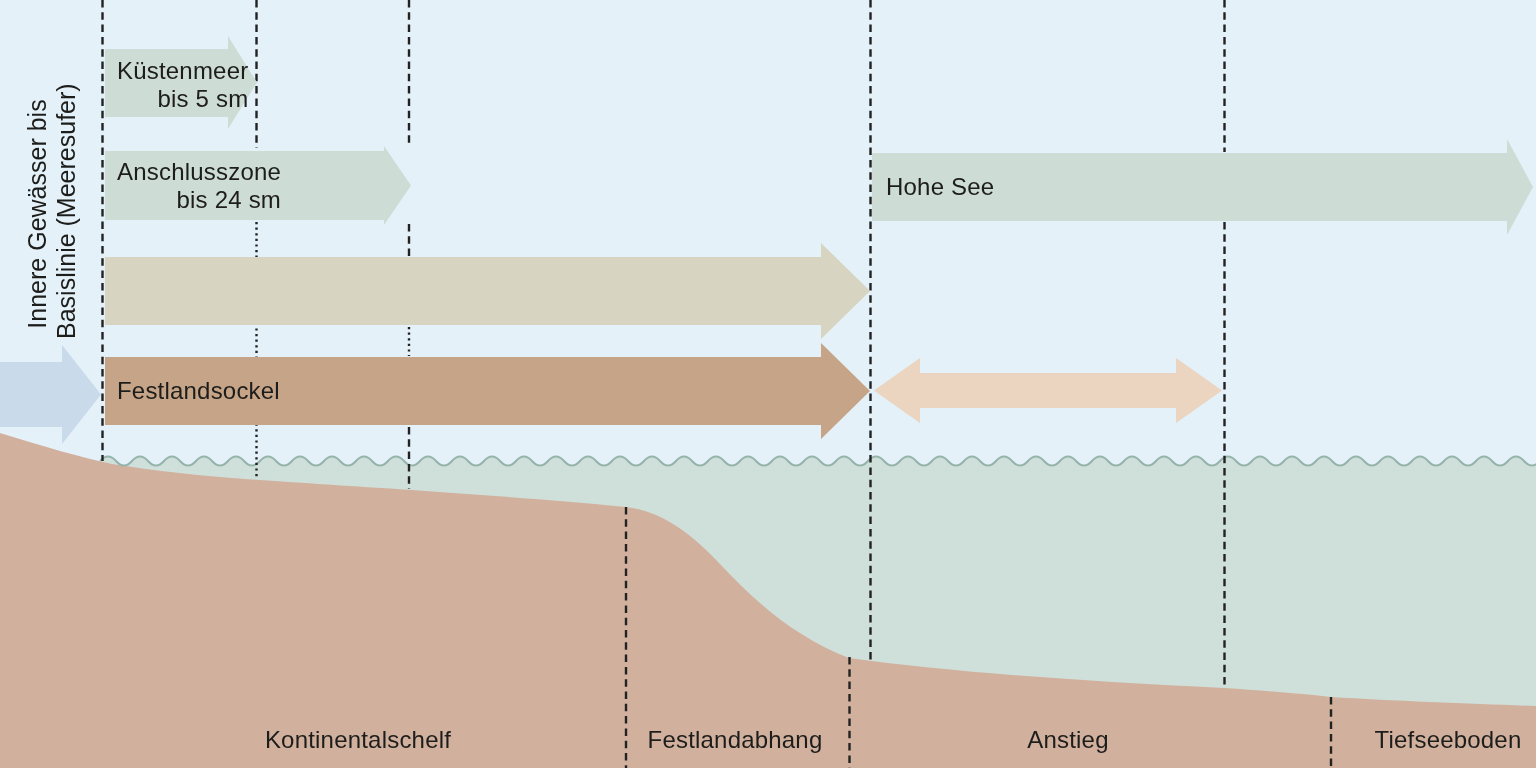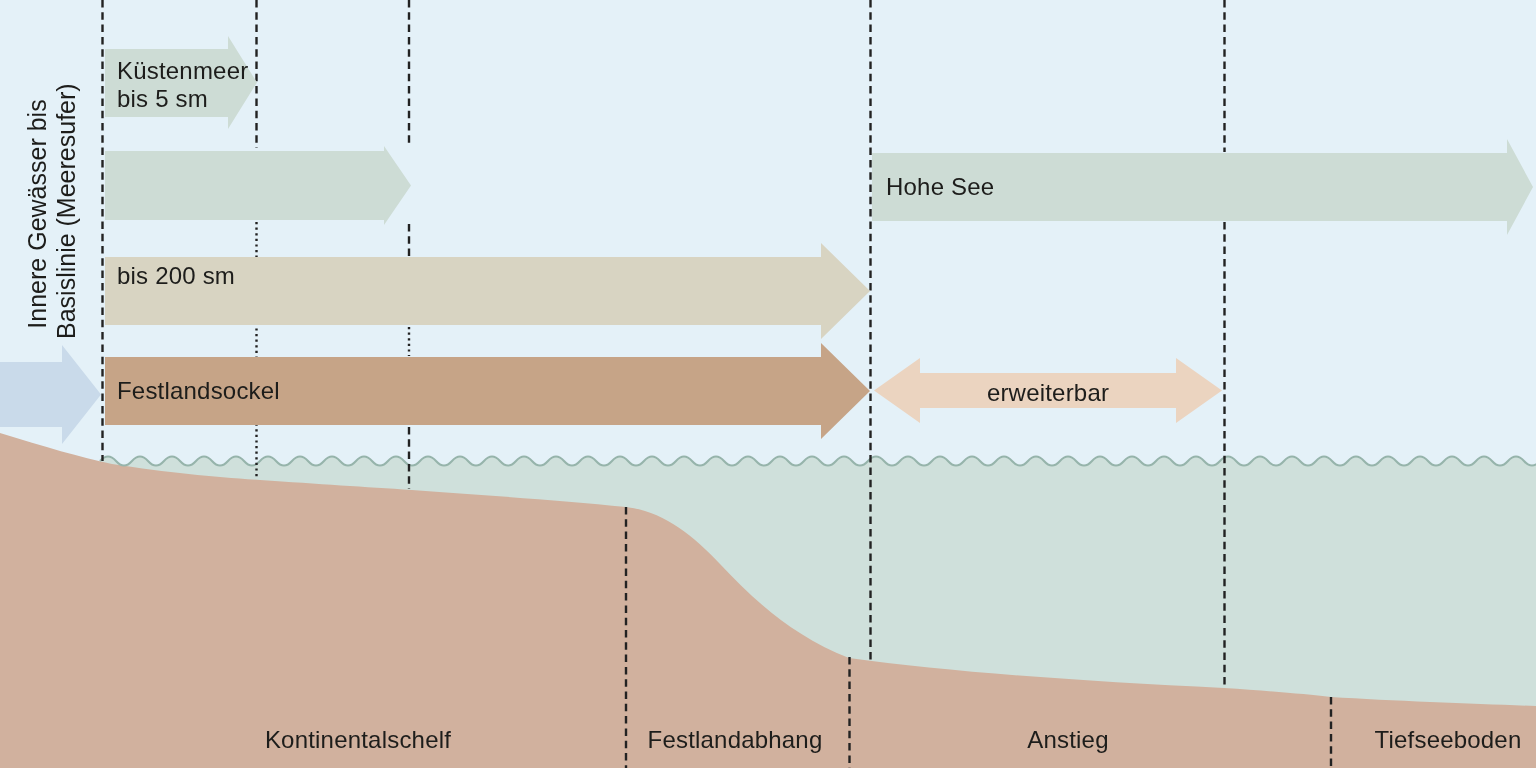--- a/index.html
+++ b/index.html
@@ -2,21 +2,21 @@
 <html><head>
 <meta charset="utf-8">
 <style>
   html,body{margin:0;padding:0;background:#e4f1f8;}
   .stage{position:relative;width:1536px;height:768px;overflow:hidden;
          font-family:"Liberation Sans",sans-serif;color:#1d1d1b;}
   .stage svg{position:absolute;left:0;top:0;}
   .dash{stroke-width:2.4;stroke-dasharray:7.5 4.8;fill:none;}
   .dot{stroke-width:2.4;stroke-dasharray:2.2 3.4;fill:none;}
   .lbl{position:absolute;font-size:24px;line-height:28px;font-weight:400;
-       letter-spacing:.2px;white-space:nowrap;}
+       letter-spacing:.2px;white-space:nowrap;text-align:right;}
   .vlabel{position:absolute;left:-73px;top:185px;width:250px;
           font-size:25px;line-height:29px;text-align:center;
           transform:rotate(-90deg);white-space:nowrap;}
   .bottom-lbl{position:absolute;top:726px;height:28px;font-size:24px;
               line-height:28px;text-align:center;letter-spacing:.2px;}
 </style>
 </head>
 <body>
 
 <div class="stage">
@@ -78,29 +78,31 @@
   <div class="vlabel">
     <div>Innere Gewässer bis</div>
     <div>Basislinie (Meeresufer)</div>
   </div>
 
   <div class="lbl" style="left:117px;top:57px;">
     <div>Küstenmeer</div>
     <div>bis 5 sm</div>
   </div>
 
+  <div class="lbl" style="left:117px;top:158px;">
+    <div>Anschlusszone</div>
+    <div>bis 24 sm</div>
+  </div>
 
   <div class="lbl" style="left:117px;top:262px;">
-    <div>bis 200 sm</div>
   </div>
 
   <div class="lbl" style="left:117px;top:377px;">Festlandsockel</div>
 
   <div class="lbl" style="left:886px;top:173px;">Hohe See</div>
 
-  <div class="lbl" style="left:874px;top:379px;width:348px;text-align:center;">erweiterbar</div>
 
   <div class="bottom-lbl" style="left:0;width:622px;margin-left:47px;">Kontinentalschelf</div>
   <div class="bottom-lbl" style="left:848px;width:440px;">Anstieg</div>
   <div class="bottom-lbl" style="left:622px;width:226px;">Festlandabhang</div>
   <div class="bottom-lbl" style="left:1348px;width:200px;">Tiefseeboden</div>
 
 </div>
 
 </body></html>

